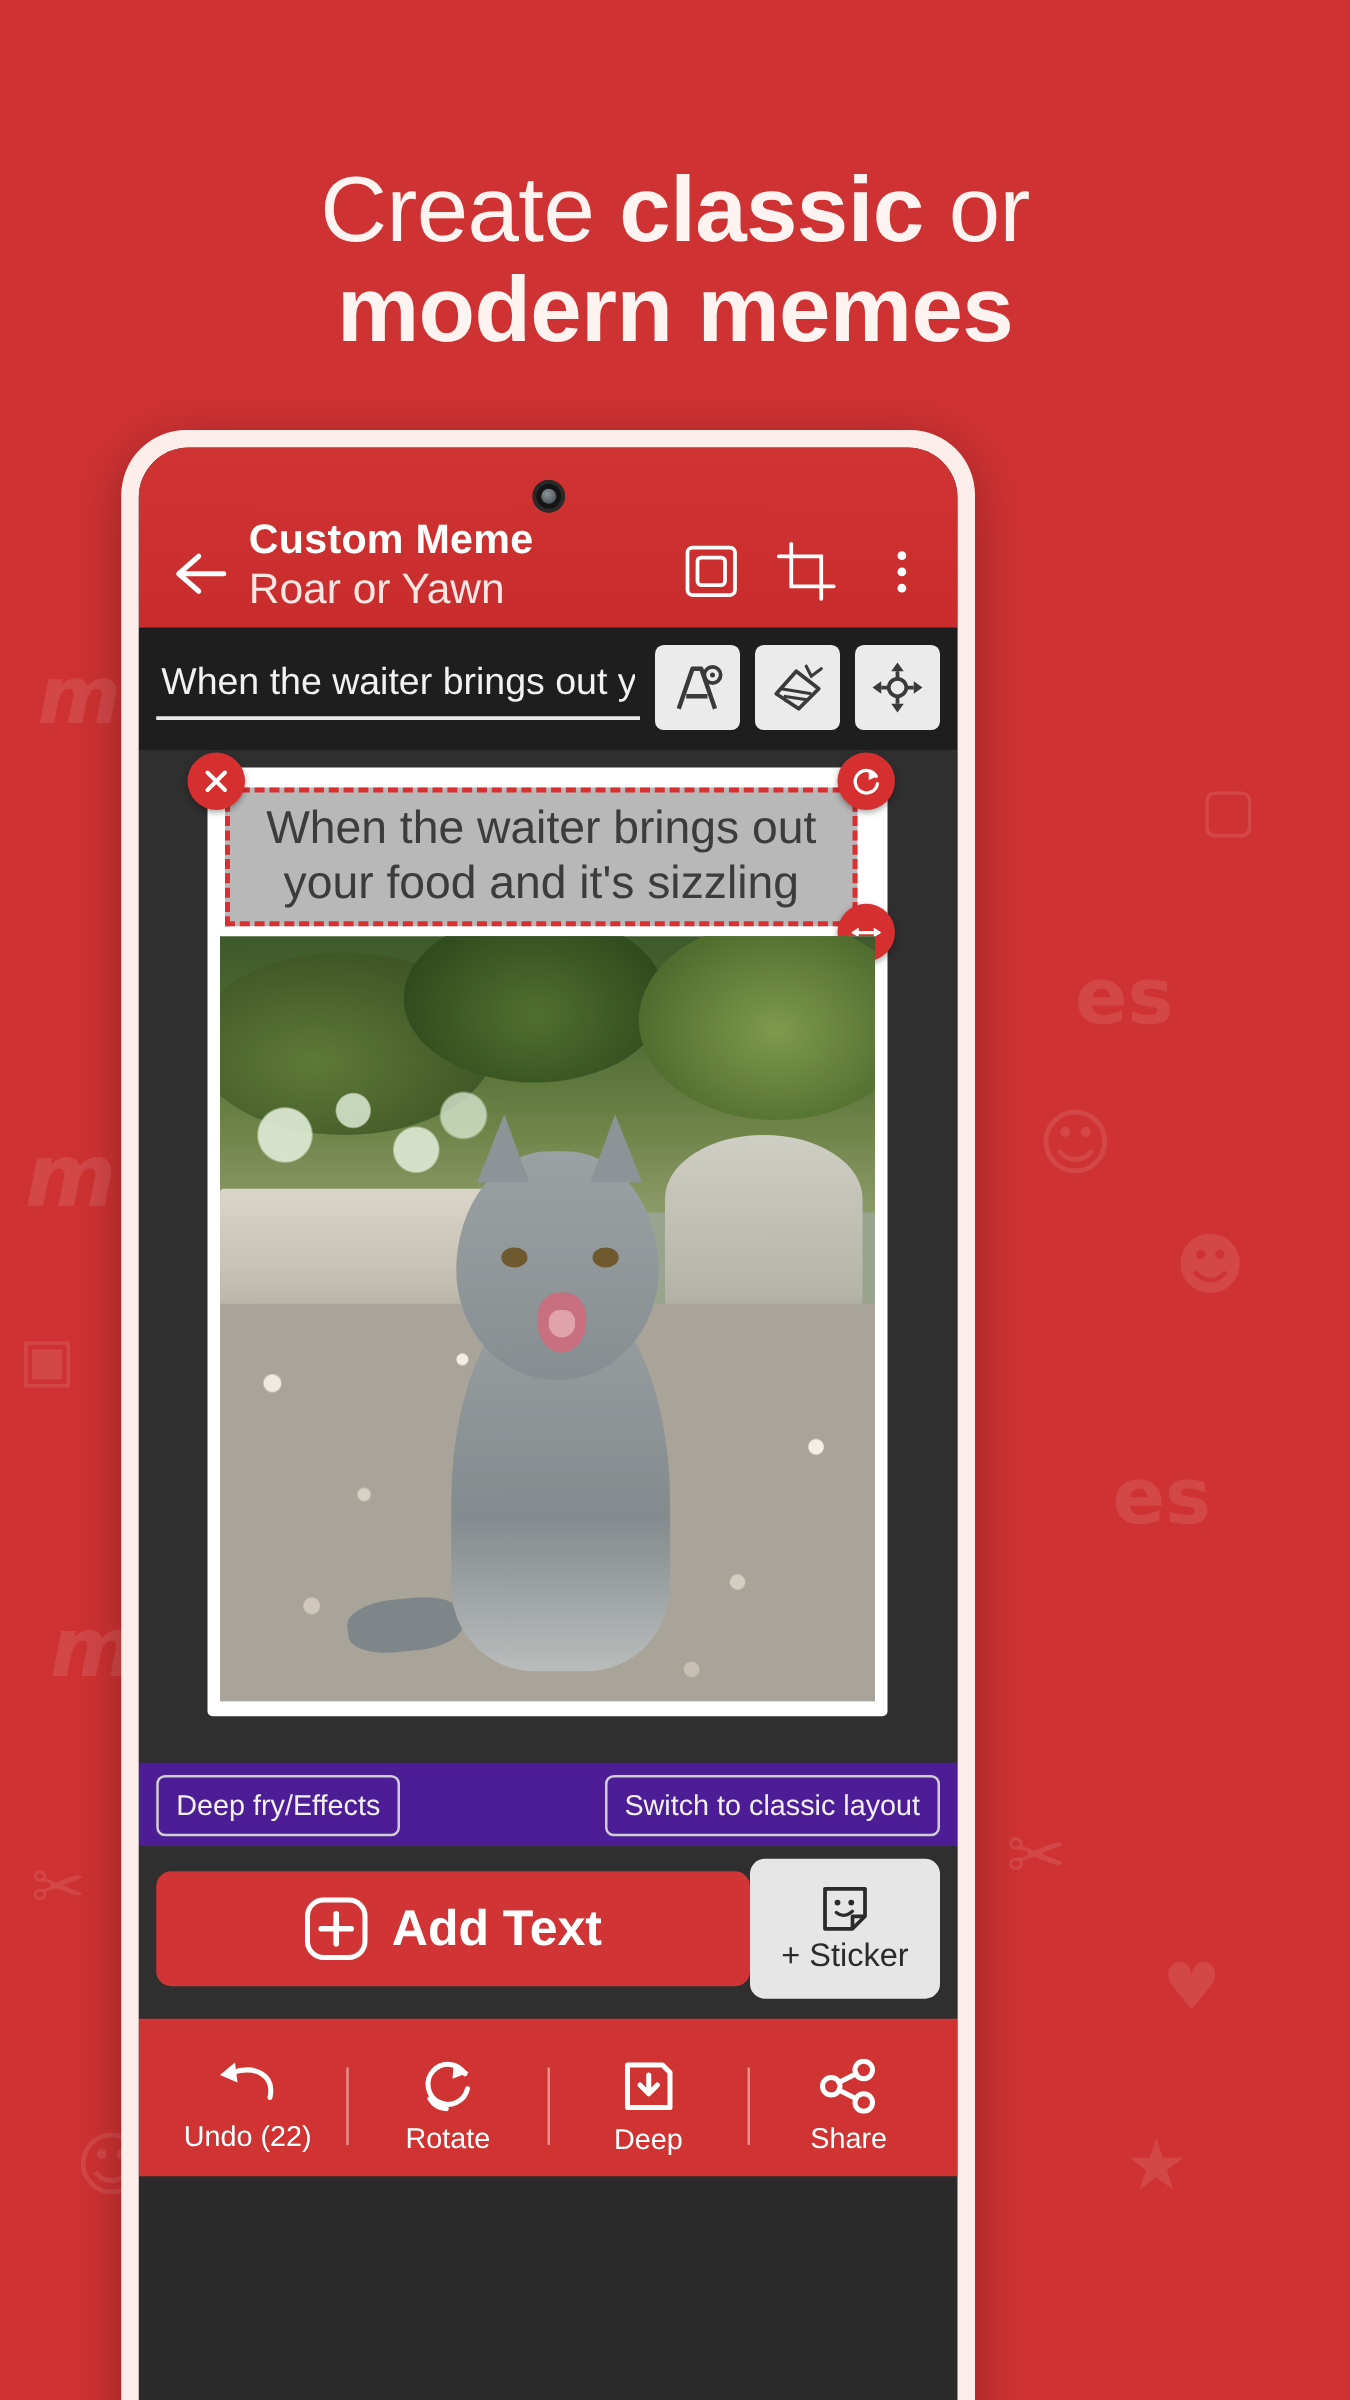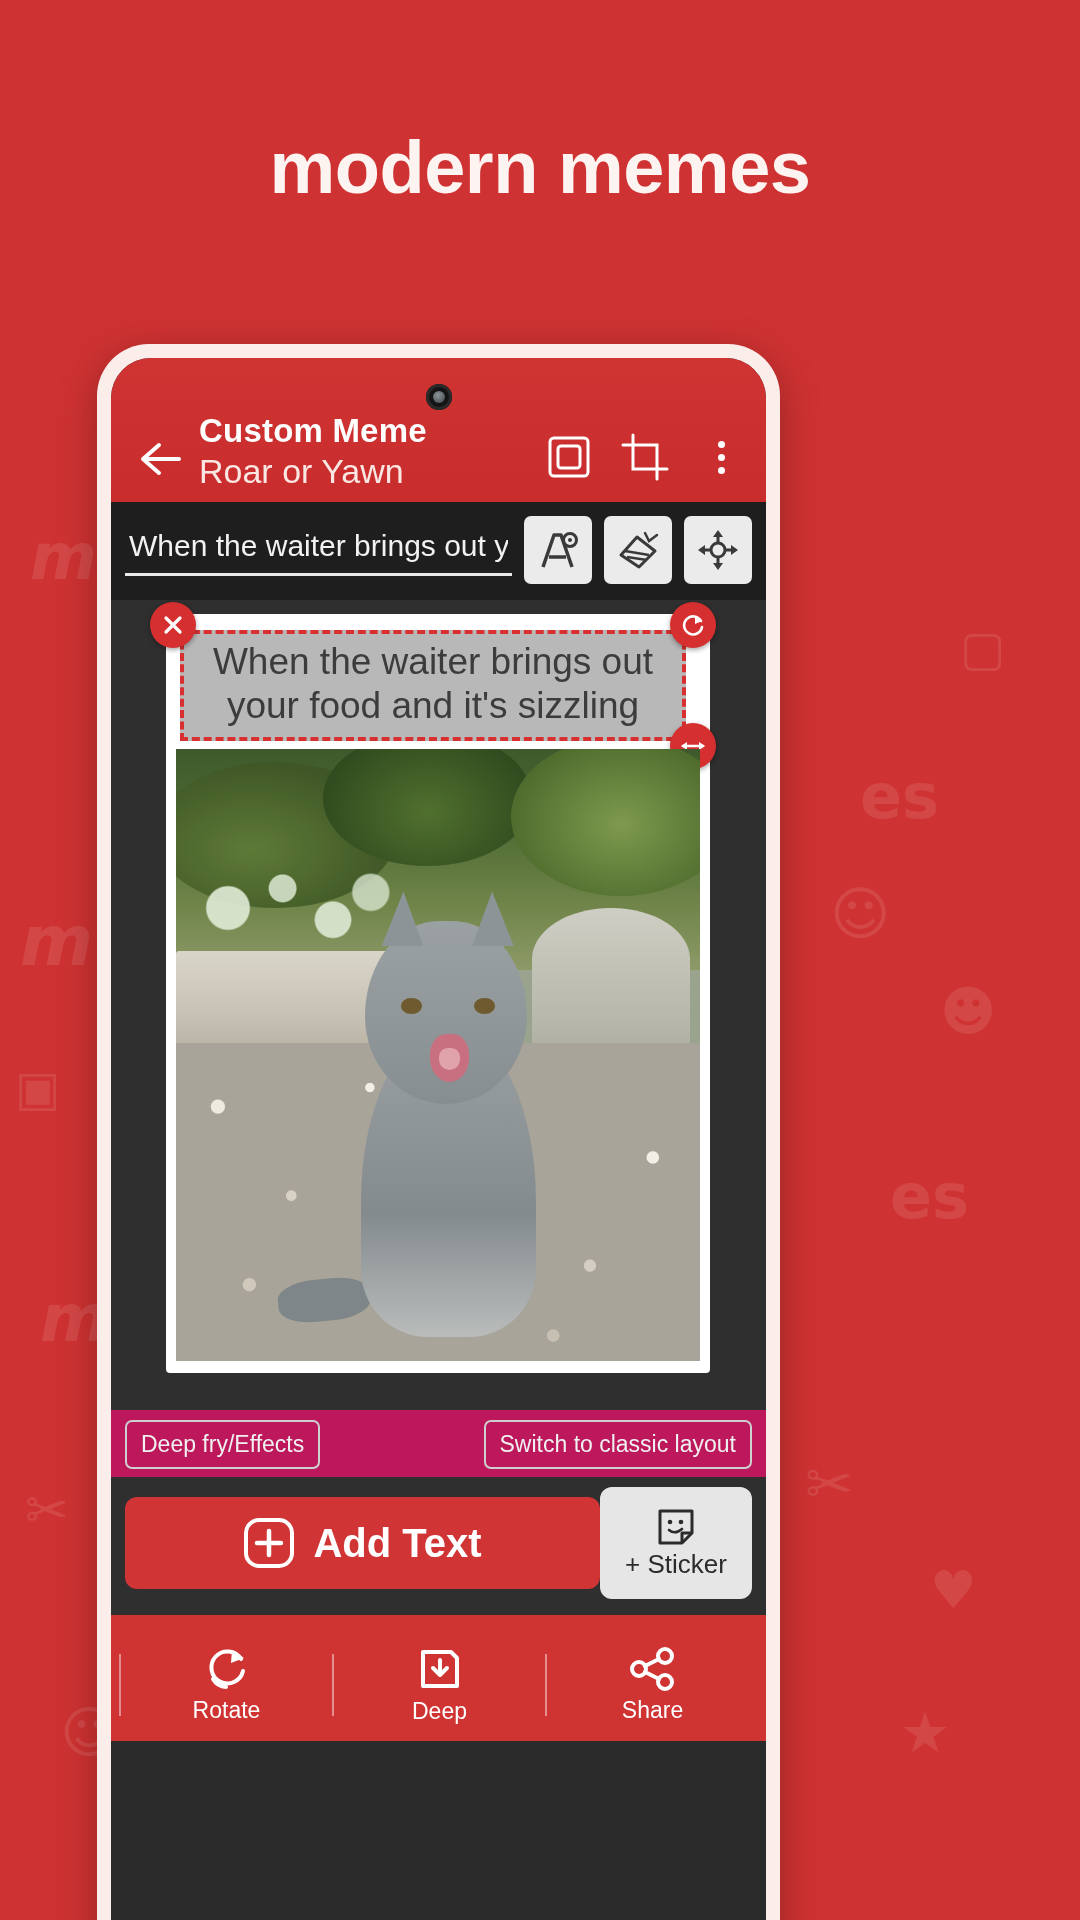--- a/index.html
+++ b/index.html
@@ -235,21 +235,21 @@
     background:#c8707f; border-radius:44% 44% 52% 52%; }
   .cat-mouth::after{ content:""; position:absolute; left:22%; top:30%; width:56%; height:46%;
     background:#e0a3ab; border-radius:50% 50% 60% 60%; }
   .cat-tail { position:absolute; left:-24%; bottom:4%; width:40%; height:10%;
     background:#7f868a; border-radius:40%; transform:rotate(-6deg); }
 
   
   .chips {
     display:flex; justify-content:space-between; align-items:flex-end;
     padding:10px 14px 8px 14px;
-    background:#be185d;
+    background:#4c1d95;
   }
   .chip {
     border:2px solid #cfcfcf;
     border-radius:7px;
     color:#f0f0f0;
     font-size:23px;
     padding:9px 14px;
     background:transparent;
     white-space:nowrap;
   }
@@ -312,20 +312,23 @@
   <span class="doodle" style="left:940px; top:980px;  font-size:54px;">☻</span>
   <span class="doodle" style="left:25px;  top:1480px; font-size:52px;">✂</span>
   <span class="doodle" style="left:930px; top:1560px; font-size:52px;">♥</span>
   <span class="doodle" style="left:60px;  top:1700px; font-size:56px;">☺</span>
   <span class="doodle" style="left:900px; top:1700px; font-size:56px;">★</span>
   <span class="doodle" style="left:15px;  top:1060px; font-size:48px;">▣</span>
   <span class="doodle" style="left:960px; top:620px;  font-size:48px;">▢</span>
 </div>
 
 <div class="headline">
+  <span class="ln">
+    <span class="hl-light">Create </span><span class="hl-bold">classic</span><span class="hl-light"> or</span>
+  </span>
   <span class="ln">
     <span class="hl-bold">modern memes</span>
   </span>
 </div>
 
 <div class="phone">
   <div class="screen">
 
     <div class="appbar">
       <div class="punchhole"></div>
@@ -478,20 +481,30 @@
             <circle cx="25" cy="15" r="2.3" fill="#2b2b2b"></circle>
             <path d="M13 23 Q19 28 26 22" fill="none" stroke="#2b2b2b" stroke-width="2.6" stroke-linecap="round"></path>
           </svg>
         </span>
         <span>+ Sticker</span>
       </div>
     </div>
 
     <div class="bottomnav">
 
+      <div class="navitem">
+        <span>
+          <svg width="56" height="42" viewBox="0 0 56 42">
+            <path d="M16 10 C34 4, 50 12, 46 30" fill="none" stroke="#fff" stroke-width="4" stroke-linecap="round"></path>
+            <path d="M6 12 L18 2 L20 18 Z" fill="#fff"></path>
+            <path d="M10 12 H44" stroke="#fff" stroke-width="3.4" stroke-linecap="round" opacity="0"></path>
+          </svg>
+        </span>
+        <span class="navlabel">Undo (22)</span>
+      </div>
 
       <div class="navdiv"></div>
 
       <div class="navitem">
         <span>
           <svg width="50" height="44" viewBox="0 0 50 44">
             <path d="M39 12 A16 16 0 1 0 41 24" fill="none" stroke="#fff" stroke-width="4" stroke-linecap="round"></path>
             <path d="M30 3 L42 11 L29 16 Z" fill="#fff"></path>
             <path d="M11 32 A16 16 0 0 0 24 40" fill="none" stroke="#fff" stroke-width="4" stroke-linecap="round"></path>
           </svg>

